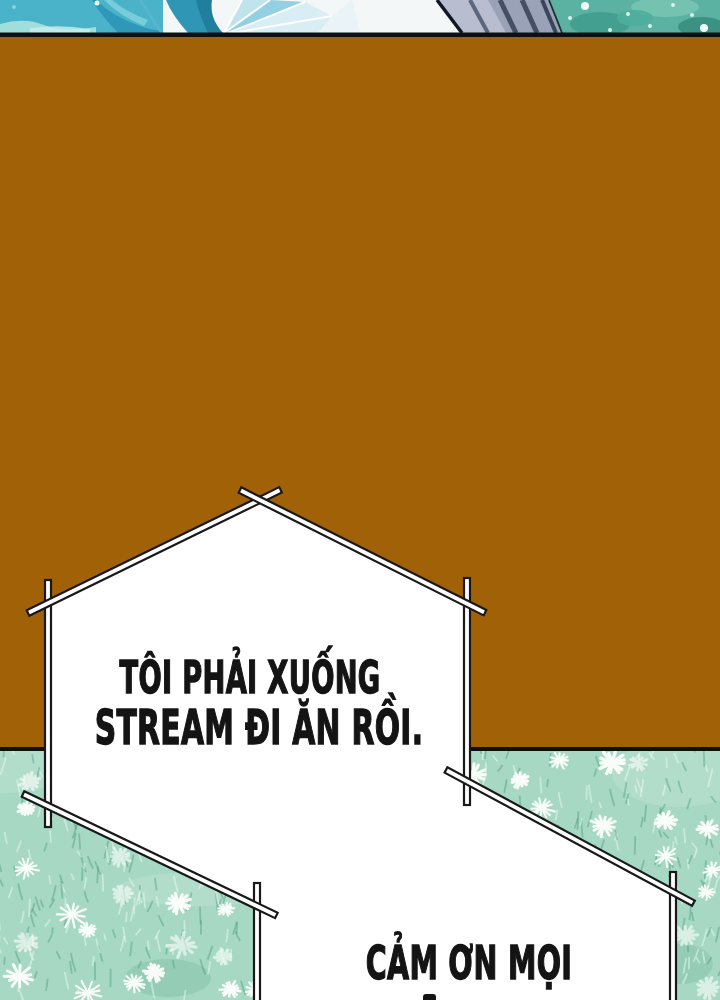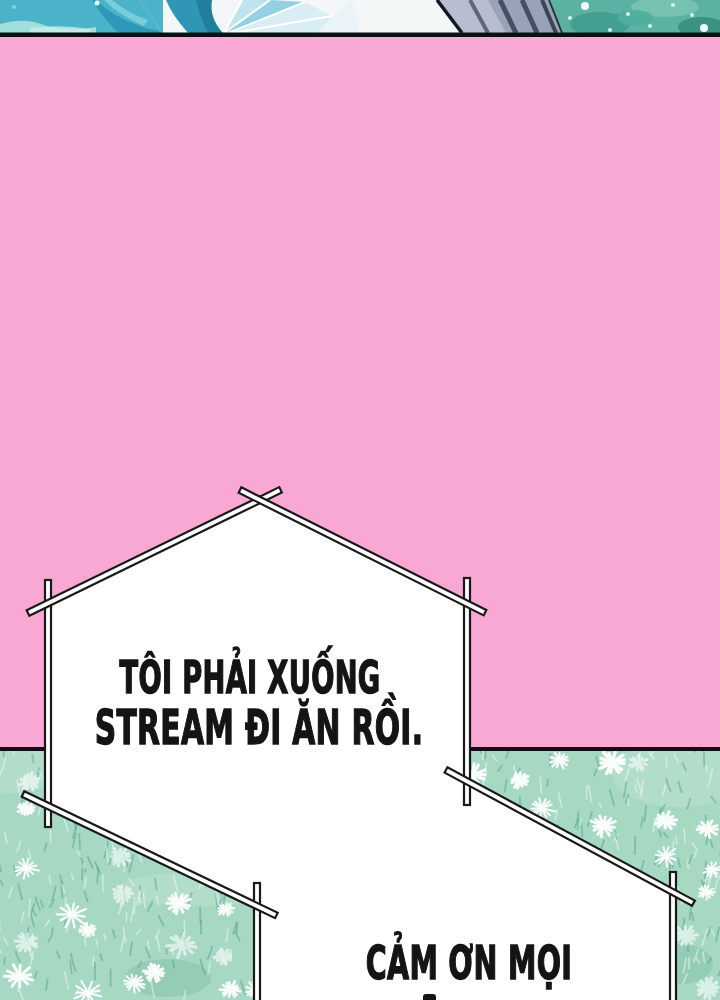--- a/index.html
+++ b/index.html
@@ -1,17 +1,17 @@
 <!DOCTYPE html>
 <html style="--field-base: #a6d8c3; --grass-dark: rgba(72,152,124,0.42); --grass-light: rgba(236,252,244,0.5); --flower-white: #fdfffd; --panel-border: #0d1115; --bubble-outline: #191919; --bubble-fill: #ffffff; --text-color: #141414; --strip-teal: #4ab3ca; --strip-gray: #99a2b6; --strip-foliage: #5bb1a2;"><head>
 <meta charset="utf-8">
 <style>
   html,body{margin:0;padding:0;}
   body{width:720px;height:1000px;background:#ffffff;font-family:"DejaVu Sans",sans-serif;}
-  .stage{position:relative;width:720px;height:1000px;overflow:hidden;background:#f9a8d4;}
+  .stage{position:relative;width:720px;height:1000px;overflow:hidden;background:#a16207;}
 
   
   .top-strip{position:absolute;left:0;top:0;width:720px;height:37px;z-index:1;}
   .top-strip svg{display:block;}
 
   
   .flower-field{position:absolute;left:0;top:747px;width:720px;height:253px;
     border-top:4px solid var(--panel-border,#0d1115);box-sizing:border-box;z-index:1;}
   .flower-field svg{display:block;}
 

